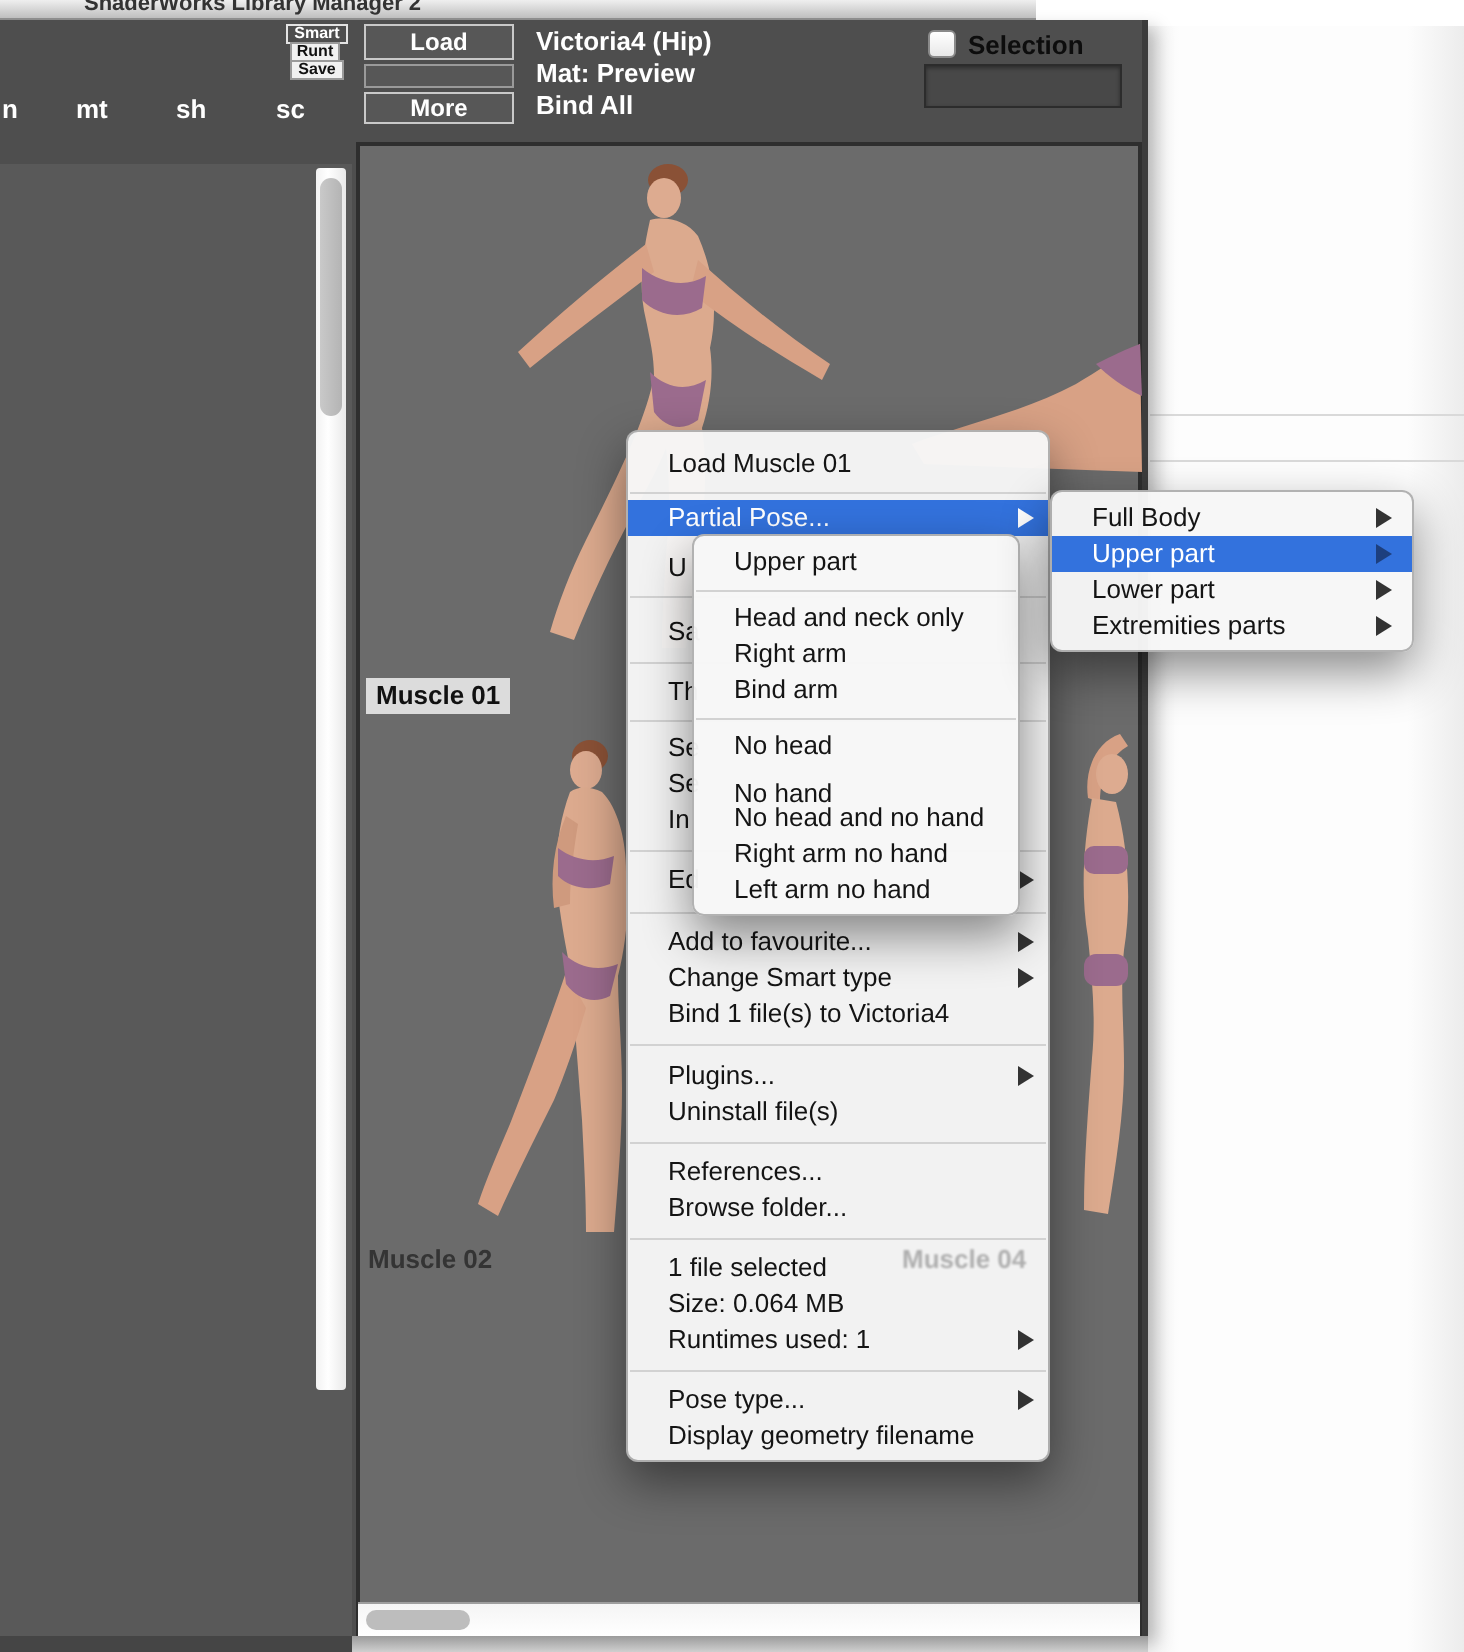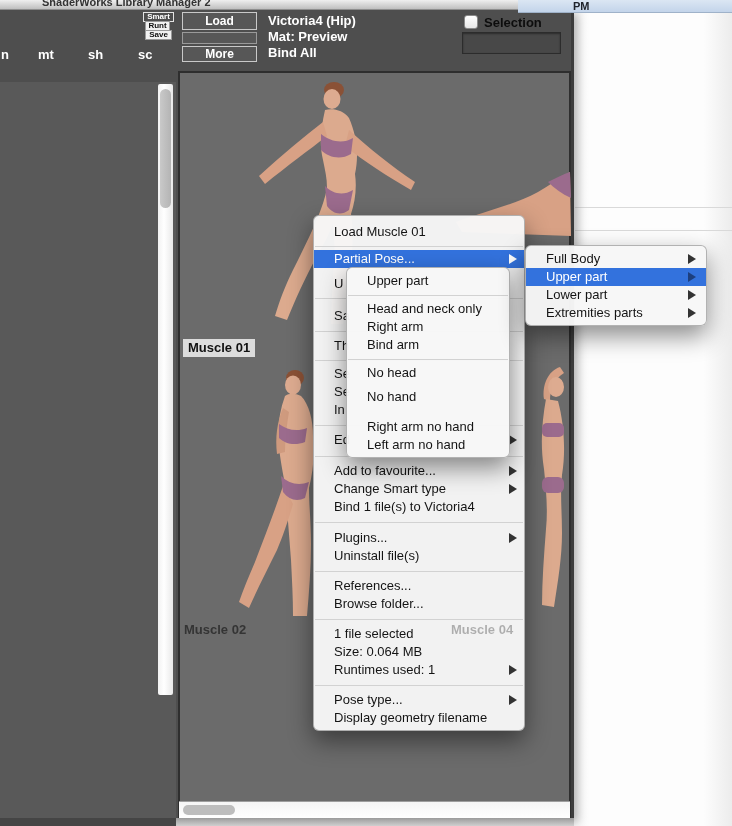--- a/index.html
+++ b/index.html
@@ -89,23 +89,20 @@
   <div class="abs right-bg"></div>
   <div class="abs bg-line" style="top:207px;"></div>
   <div class="abs bg-line" style="top:230px;"></div>
 
   <div class="abs win"></div>
 
   <div class="abs titlebar">
     <span>ShaderWorks Library Manager 2</span>
   </div>
 
-  <div class="abs menubar">
-    <span>PM</span>
-  </div>
 
   <div class="chip chip-dark" style="left:143px; top:12px; width:31px; height:10px;">Smart</div>
   <div class="chip chip-light" style="left:145px; top:21px; width:25px; height:10px;">Runt</div>
   <div class="chip chip-light" style="left:145px; top:30px; width:27px; height:10px;">Save</div>
 
   <div class="tbtn" style="top:12px; height:18px; line-height:16px;">Load</div>
   <div class="tbtn" style="top:32px; height:12px; border-color:#9a9a9a;"></div>
   <div class="tbtn" style="top:46px; height:16px; line-height:14px;">More</div>
 
   <div class="info" style="top:13px;">Victoria4 (Hip)</div>
@@ -229,20 +226,21 @@
 
   <div class="abs menu menu-partial">
     <div class="mrow" style="top:4px;">Upper part</div>
     <div class="msep" style="top:27px;"></div>
     <div class="mrow" style="top:32px;">Head and neck only</div>
     <div class="mrow" style="top:50px;">Right arm</div>
     <div class="mrow" style="top:68px;">Bind arm</div>
     <div class="msep" style="top:91px;"></div>
     <div class="mrow" style="top:96px;">No head</div>
     <div class="mrow" style="top:120px;">No hand</div>
+    <div class="mrow" style="top:132px;">No head and no hand</div>
     <div class="mrow" style="top:150px;">Right arm no hand</div>
     <div class="mrow" style="top:168px;">Left arm no hand</div>
   </div>
 
   <div class="abs menu menu-parts">
     <div class="mrow" style="top:4px;">
       <span>Full Body</span>
       <i class="arr" style="right:10px;"></i>
     </div>
     <div class="mrow sel" style="top:22px;">

